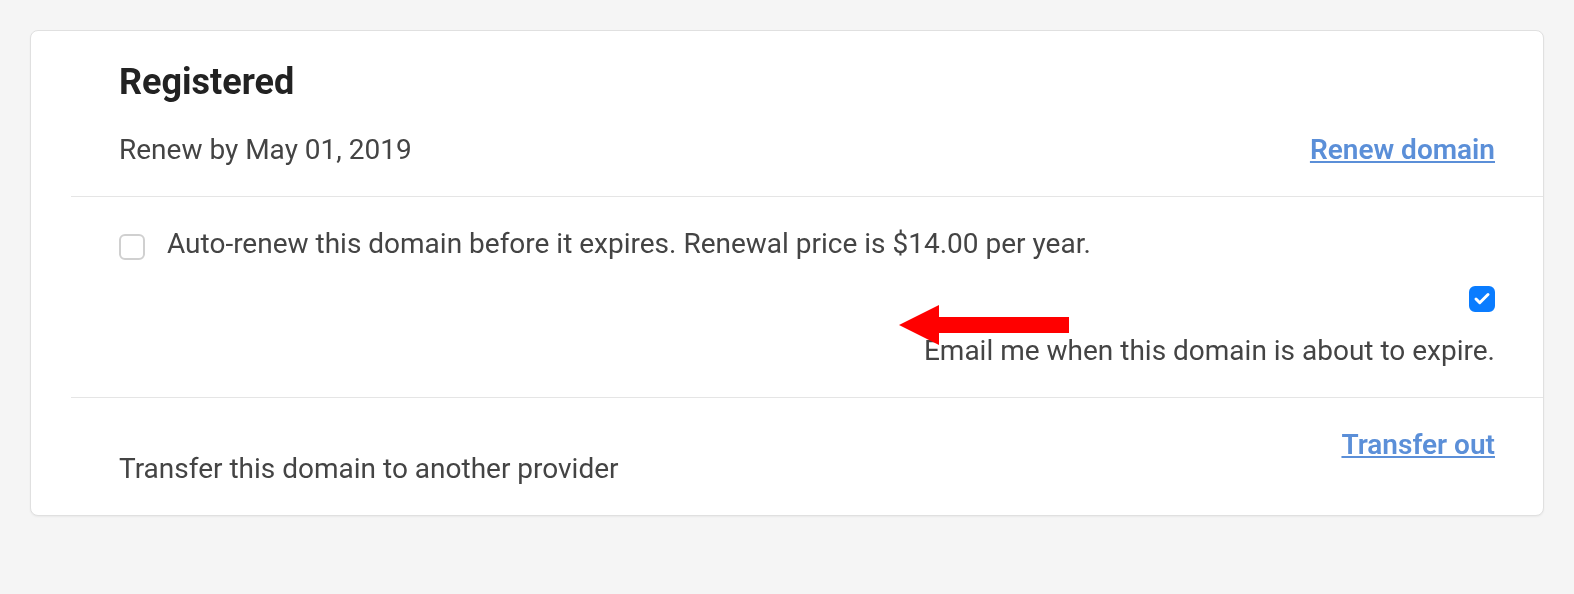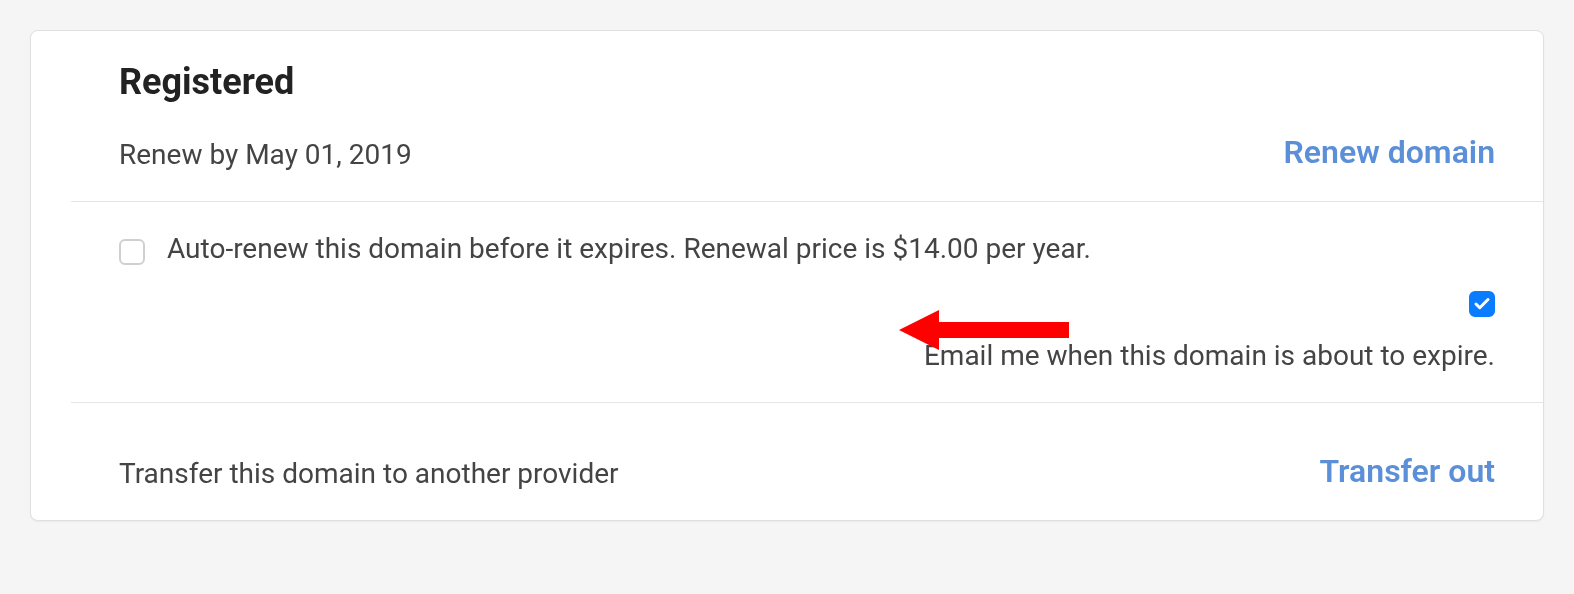--- a/index.html
+++ b/index.html
@@ -24,33 +24,34 @@
     }
     .section:last-child { border-bottom: none; }
     .card-title {
       font-size: 36px;
       font-weight: 700;
       color: #222;
       margin: 0 0 30px 0;
     }
     .row {
       display: flex;
-      align-items: flex-end;
+      align-items: flex-start;
       justify-content: space-between;
     }
     .renew-text {
       font-size: 28px;
       color: #444;
     }
     .action-link {
-      font-size: 32px;
+      font-size: 28px;
       font-weight: 600;
       color: #5b8fd8;
       cursor: pointer;
       user-select: none;
+      text-decoration: underline;
     }
     .checkbox-row {
       display: flex;
       align-items: flex-end;
       gap: 22px;
       margin-bottom: 26px;
       position: relative;
     }
     .checkbox-row:last-child { margin-bottom: 0; flex-direction: column; }
     .cb {

